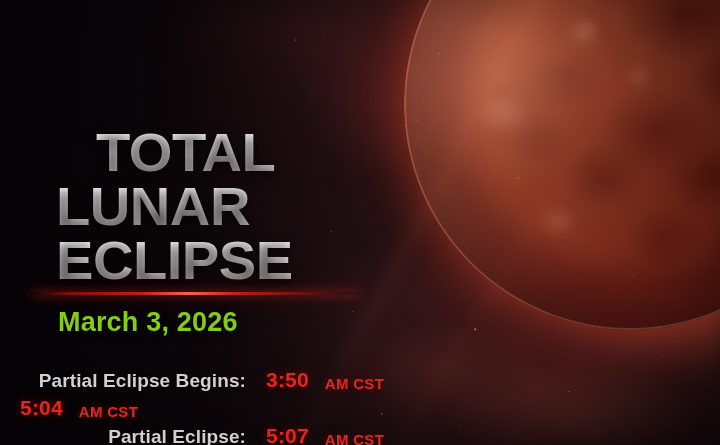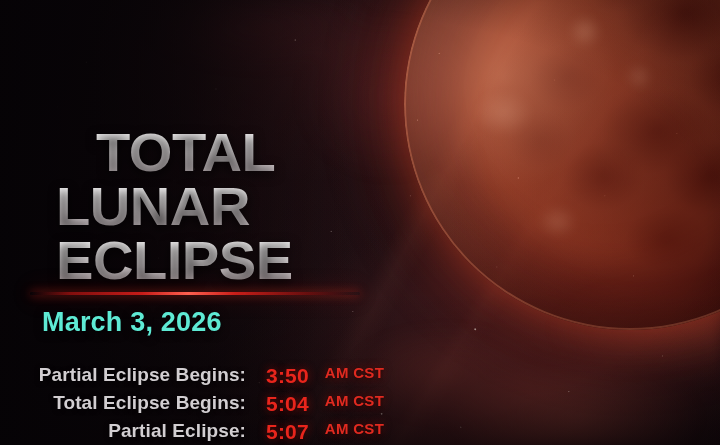--- a/index.html
+++ b/index.html
@@ -207,31 +207,31 @@
       rgba(214,30,26,.92) 34%,
       rgba(255,96,80,1) 48%,
       rgba(216,32,26,.92) 62%,
       rgba(150,16,14,.62) 84%,
       rgba(90,8,8,0) 100%);
     box-shadow:0 0 10px rgba(236,46,30,.62), 0 0 22px rgba(212,30,20,.36);
     border-radius:2px;
   }
 
   .date{
-    position:absolute; left:42px; top:307px;
+    position:absolute; left:58px; top:307px;
     font-size:27px; font-weight:700;
     letter-spacing:.2px;
-    color:#5eead4;
+    color:#84cc16;
     text-shadow:0 2px 8px rgba(0,0,0,.8);
     white-space:nowrap;
   }
 
   .times{ position:absolute; left:0; top:364px; width:430px; }
   .trow{
-    display:flex; align-items:flex-start;
+    display:flex; align-items:flex-end;
     height:28px;
     white-space:nowrap;
   }
   .tlabel{
     width:246px;
     text-align:right;
     padding-right:0;
     font-size:19px;
     font-weight:600;
     color:#d2ced1;
@@ -294,21 +294,20 @@
 
     <div class="times">
 
       <div class="trow">
         <span class="tlabel">Partial Eclipse Begins:</span>
         <span class="tvalue">3:50</span>
         <span class="tzone">AM CST</span>
       </div>
 
       <div class="trow">
-        <span class="tlabel">Total Eclipse Begins:</span>
         <span class="tvalue">5:04</span>
         <span class="tzone">AM CST</span>
       </div>
 
       <div class="trow">
         <span class="tlabel">Partial Eclipse:</span>
         <span class="tvalue">5:07</span>
         <span class="tzone">AM CST</span>
       </div>
 

